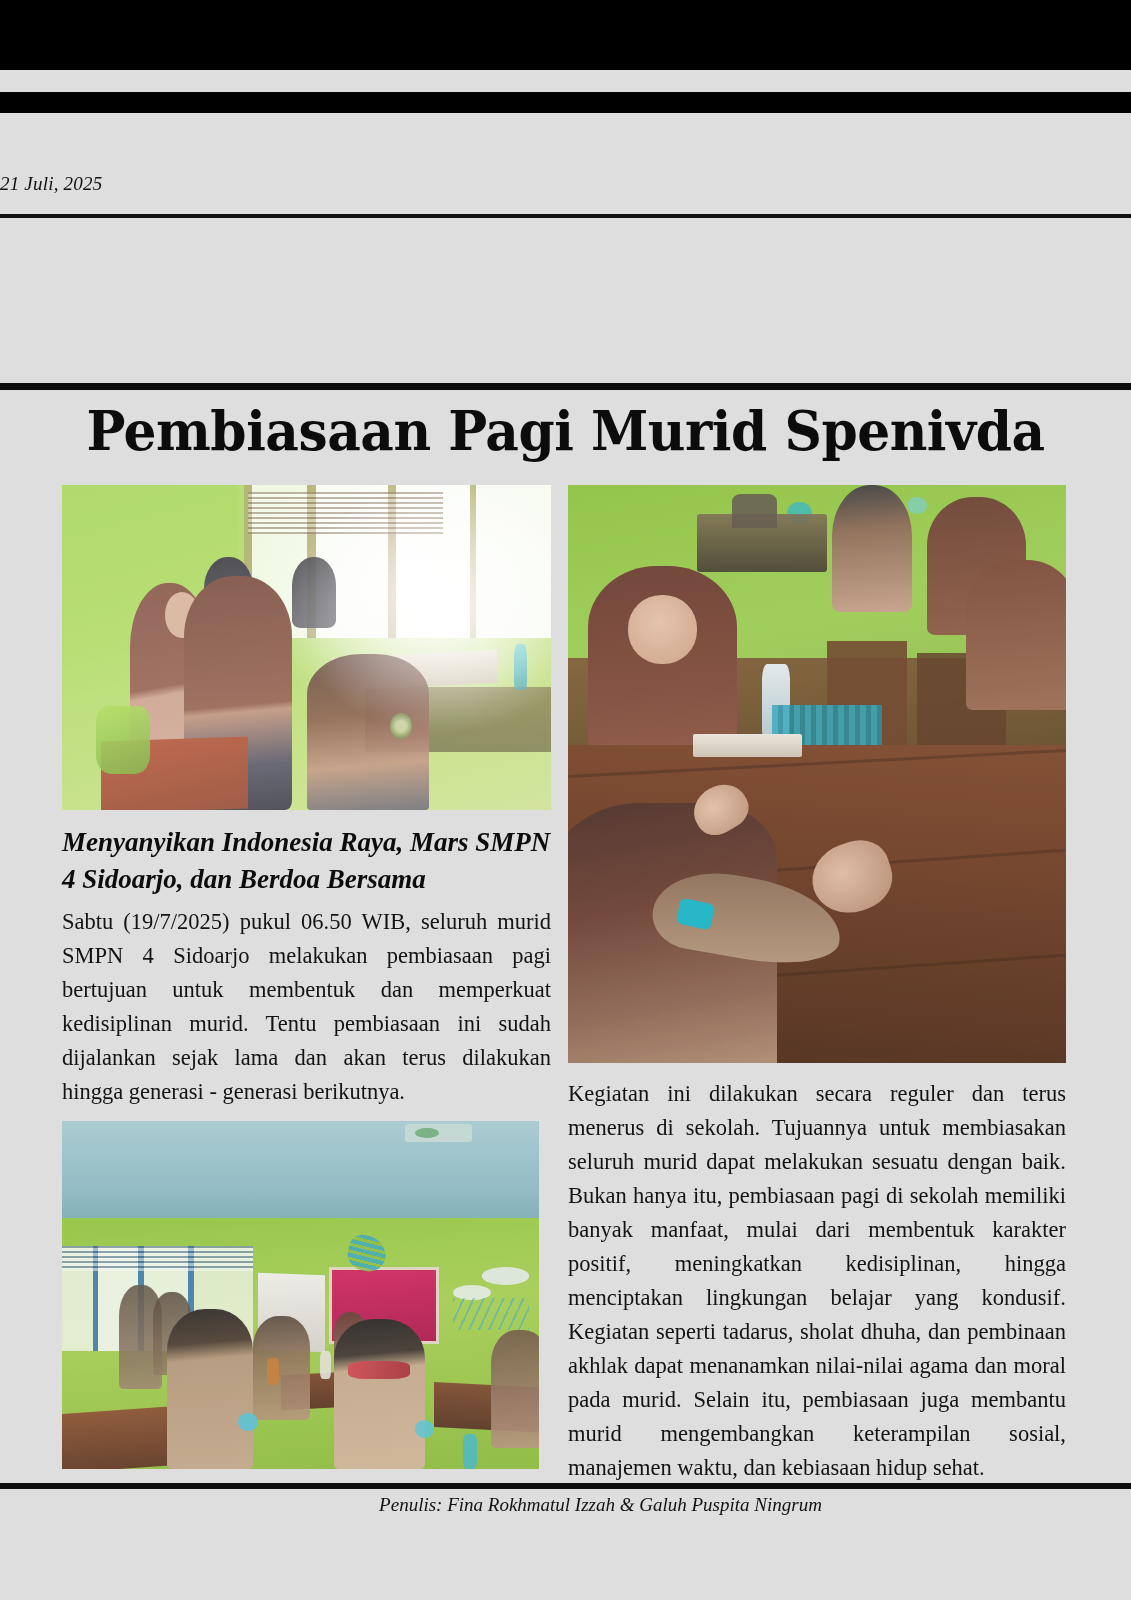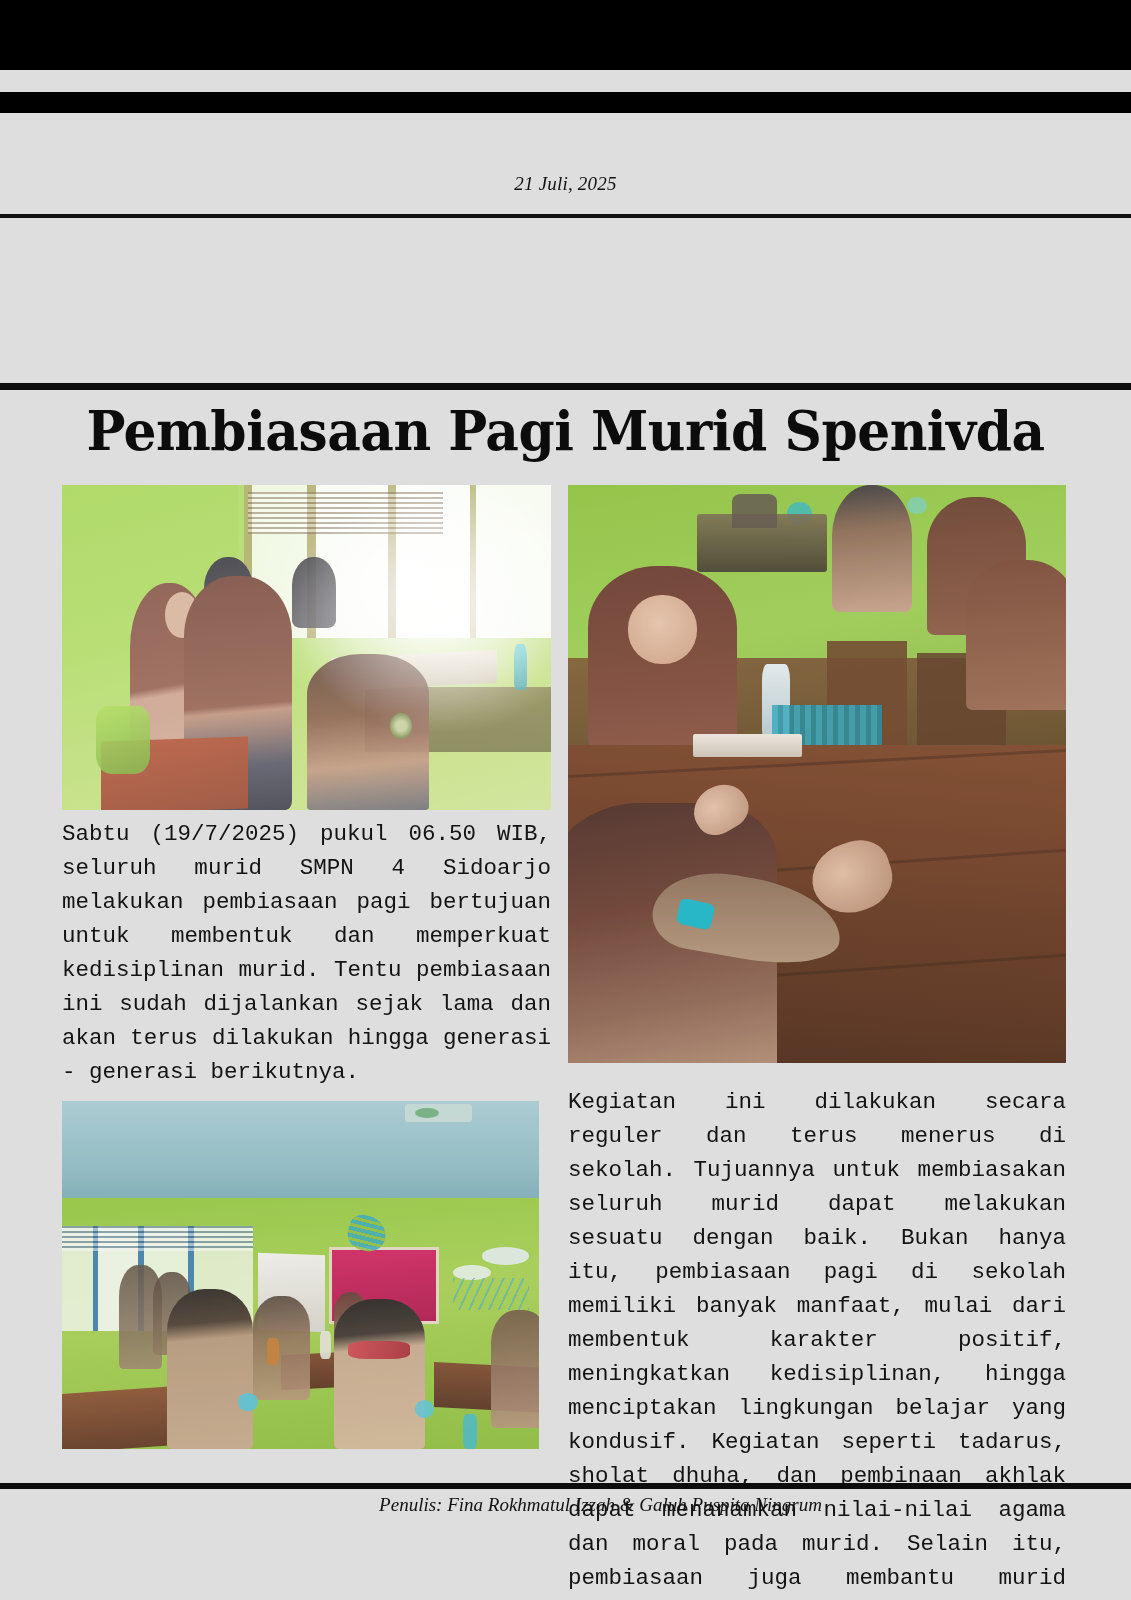--- a/index.html
+++ b/index.html
@@ -37,21 +37,21 @@
     height: 1487px;
     background: #dedede;
   }
 
   
   .dateline-row {
     position: absolute;
     top: 60px;
     right: 0;
     width: 100%;
-    text-align: center;
+    text-align: left;
   }
   .dateline {
     font-family: "Liberation Serif", serif;
     font-style: italic;
     font-size: 19px;
     color: #111;
     letter-spacing: .2px;
   }
 
   .rule-thin {
@@ -462,37 +462,37 @@
     margin-top: 14px;
     font-family: "Liberation Serif", serif;
     font-weight: bold;
     font-style: italic;
     font-size: 27px;
     line-height: 37px;
     color: #0c0c0c;
   }
   .body-text {
     margin-top: 7px;
-    font-family: Liberation Mono, monospace;
+    font-family: Liberation Serif, serif;
     font-size: 22.5px;
     line-height: 34px;
     color: #131313;
     text-align: justify;
     text-justify: inter-word;
   }
   .caption {
     margin-top: 5px;
     font-family: "Liberation Sans", sans-serif;
     font-size: 16px;
     line-height: 20px;
     color: #1a1a1a;
     text-align: right;
     padding-right: 46px;
   }
-  .col-right .body-text { margin-top: 22px; }
+  .col-right .body-text { margin-top: 14px; }
   .col-left .photo-3-wrap { margin-top: 12px; }
 
   
   .footer {
     position: absolute;
     left: 0;
     top: 1494px;
     width: 1131px;
     text-align: center;
     padding-left: 70px;
@@ -540,20 +540,21 @@
       <div class="ph-layer p1-stud2"></div>
       <div class="ph-layer p1-stud3"></div>
       <div class="ph-layer p1-badge"></div>
       <div class="ph-layer p1-deskA"></div>
       <div class="ph-layer p1-bag"></div>
       <div class="ph-layer p1-bottle"></div>
       <div class="ph-layer p1-glare"></div>
       <div class="ph-layer p1-fade"></div>
     </div>
 
+    <div class="subhead">Menyanyikan Indonesia Raya, Mars SMPN 4 Sidoarjo, dan Berdoa Bersama</div>
 
     <div class="body-text">Sabtu (19/7/2025) pukul 06.50 WIB, seluruh murid SMPN 4 Sidoarjo melakukan pembiasaan pagi bertujuan untuk membentuk dan memperkuat kedisiplinan murid. Tentu pembiasaan ini sudah dijalankan sejak lama dan akan terus dilakukan hingga generasi - generasi berikutnya.</div>
 
     <div class="photo-3-wrap">
       <div class="photo photo-3">
         <div class="ph-layer p3-ceiling"></div>
         <div class="ph-layer p3-ceilobj"></div>
         <div class="ph-layer p3-ceilobj2"></div>
         <div class="ph-layer p3-wall"></div>
         <div class="ph-layer p3-windows"></div>

